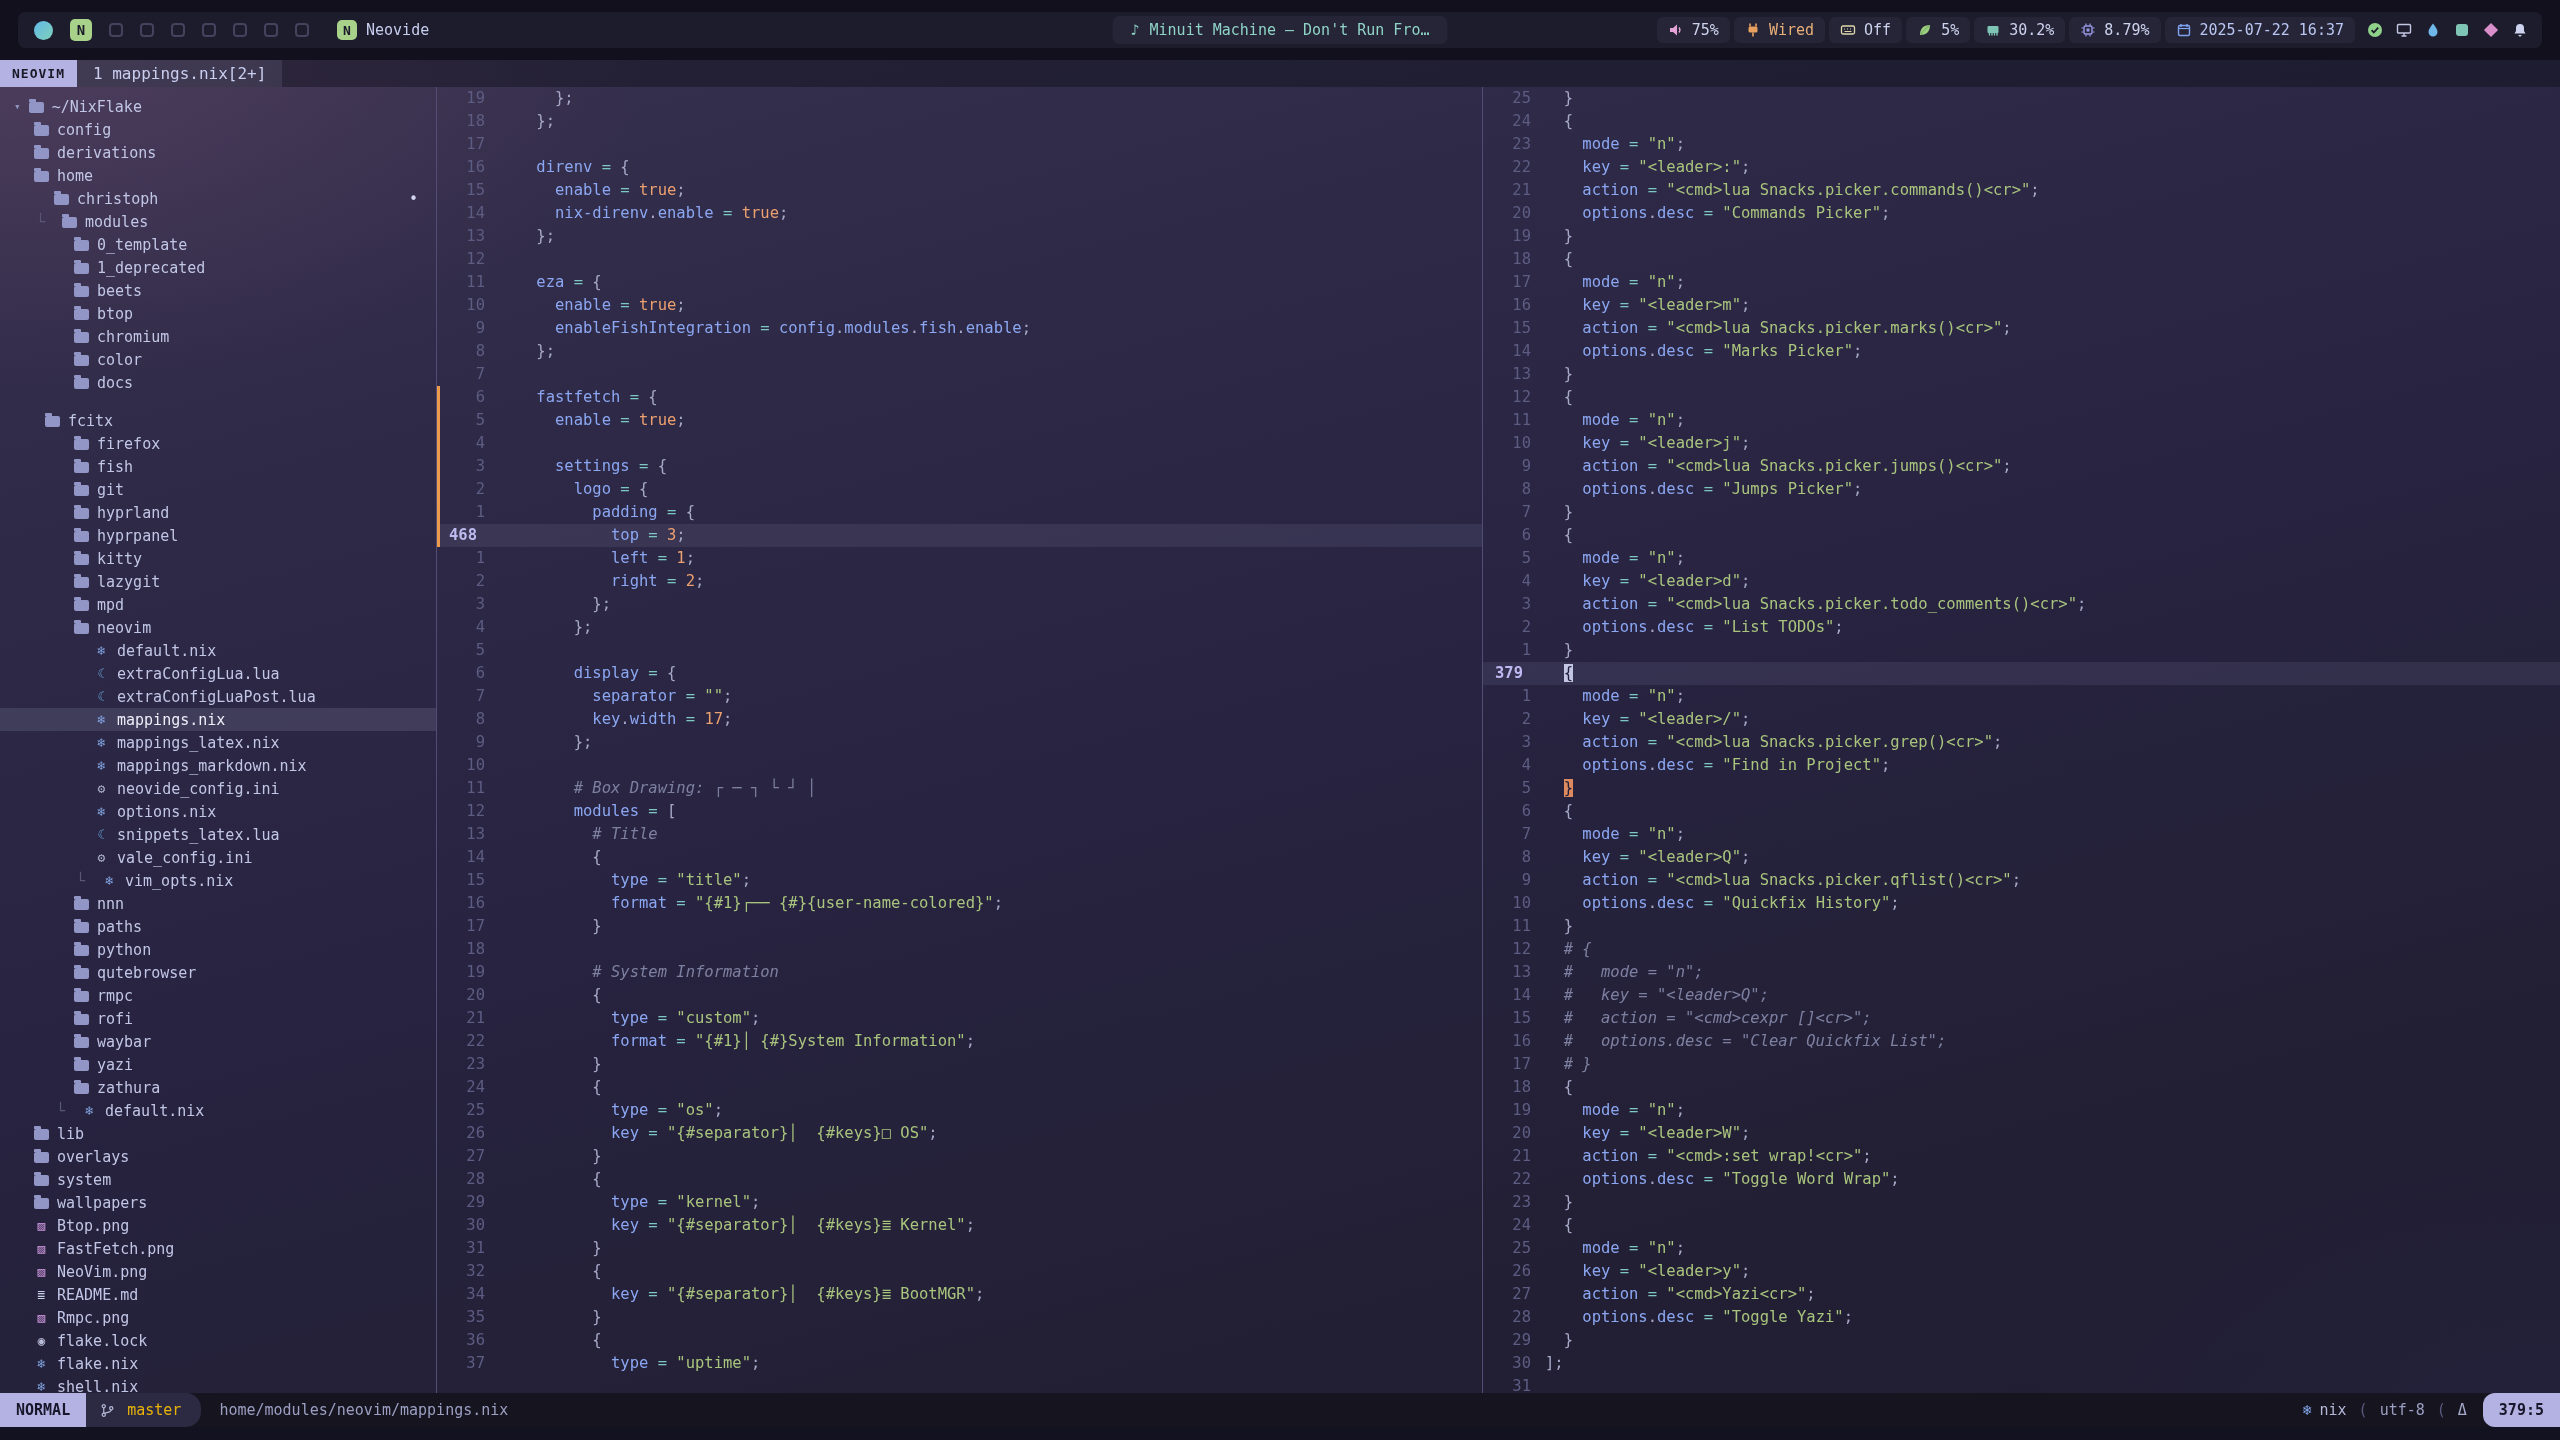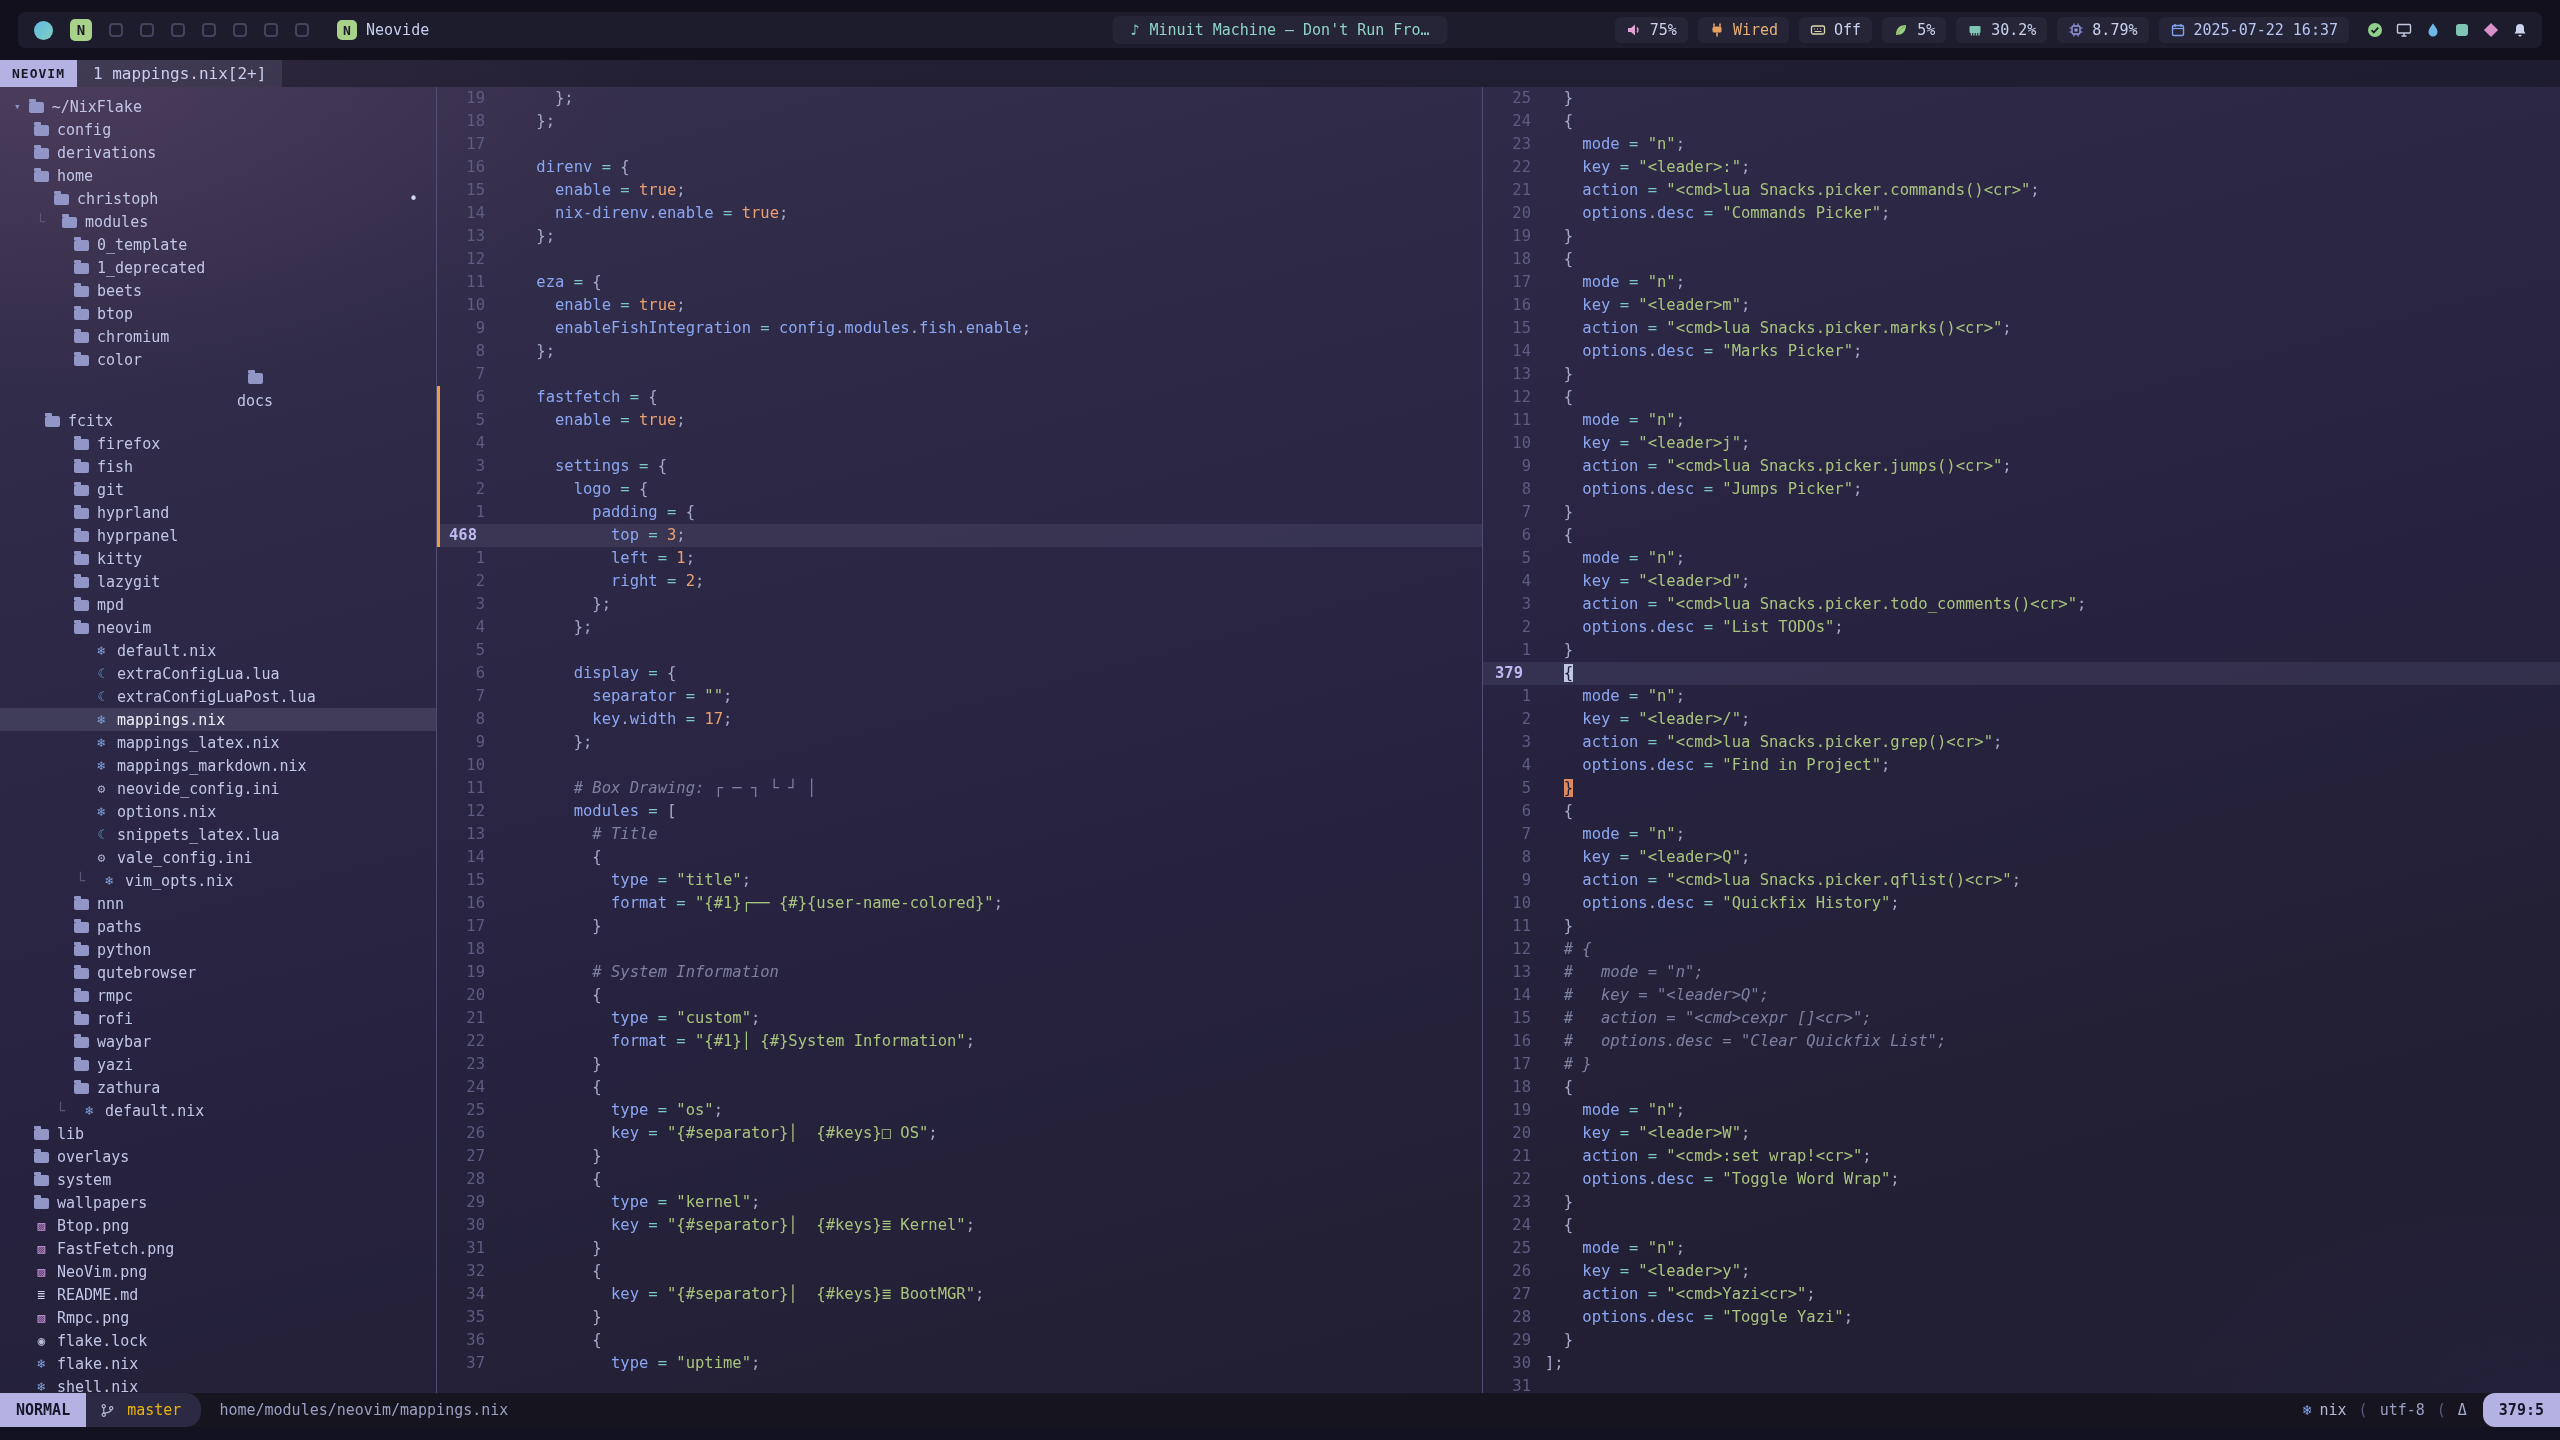--- a/index.html
+++ b/index.html
@@ -9,21 +9,21 @@
   
   .topbar{position:absolute;top:12px;left:18px;right:18px;height:36px;background:#1d1c2c;border-radius:7px;display:flex;align-items:center;font-size:15px;z-index:5}
   .tb-left{display:flex;align-items:center;gap:17px;padding-left:16px}
   .ws-app{width:19px;height:19px;border-radius:50%;background:linear-gradient(135deg,#62b9e8,#7fd0b9);display:inline-block}
   .ws-active{width:22px;height:22px;border-radius:5px;background:#a8d18a;color:#1c1b2b;font-weight:bold;font-size:14px;display:flex;align-items:center;justify-content:center}
   .ws-empty{width:14px;height:14px;border-radius:4px;border:2px solid #44435e;display:inline-block}
   .tb-title{display:flex;align-items:center;gap:9px;margin-left:28px;color:#c7cdee}
   .nlogo{width:20px;height:20px;border-radius:5px;background:#a8d18a;color:#1c1b2b;font-weight:bold;font-size:13px;display:flex;align-items:center;justify-content:center}
   .tb-music{position:absolute;left:50%;transform:translateX(-50%);background:#262537;border-radius:7px;padding:5px 18px;display:flex;gap:10px;align-items:center;color:#8fd3c7;white-space:nowrap}
   .mnote{font-size:15px}
-  .tb-right{margin-left:auto;display:flex;align-items:center;gap:10px;padding-right:14px}
+  .tb-right{margin-left:auto;display:flex;align-items:center;gap:4px;padding-right:14px}
   .pill{background:#262537;border-radius:6px;padding:4px 11px;display:flex;align-items:center;gap:8px;color:#ccd2ee;white-space:nowrap}
   .pill.clock span{color:#b9c6f2}
   .net-label{color:#e8b078}
   .wicon{width:16px;height:16px;flex:0 0 auto}
   .tray{display:flex;align-items:center;gap:13px;margin-left:8px}
   .tray svg{width:16px;height:16px}
 
   
   .nv{position:absolute;top:60px;left:0;right:0;bottom:0;display:flex;flex-direction:column;overflow:hidden;
       background:linear-gradient(165deg,#38324f 0%,#2d2946 25%,#272340 50%,#232036 75%,#201d31 100%)}
@@ -245,21 +245,21 @@
           <span class="tlabel">btop</span>
         </div>
         <div class="trow" style="padding-left: 74px;">
           <span class="fld"></span>
           <span class="tlabel">chromium</span>
         </div>
         <div class="trow" style="padding-left: 74px;">
           <span class="fld"></span>
           <span class="tlabel">color</span>
         </div>
-        <div class="trow" style="padding-left: 74px; flex-direction: column;">
+        <div class="trow" style="padding-left: 74px;">
           <span class="fld"></span>
           <span class="tlabel">docs</span>
         </div>
         <div class="trow" style="padding-left: 45px; margin-top: 15px;">
           <span class="fld"></span>
           <span class="tlabel">fcitx</span>
         </div>
         <div class="trow" style="padding-left: 74px;">
           <span class="fld"></span>
           <span class="tlabel">firefox</span>

